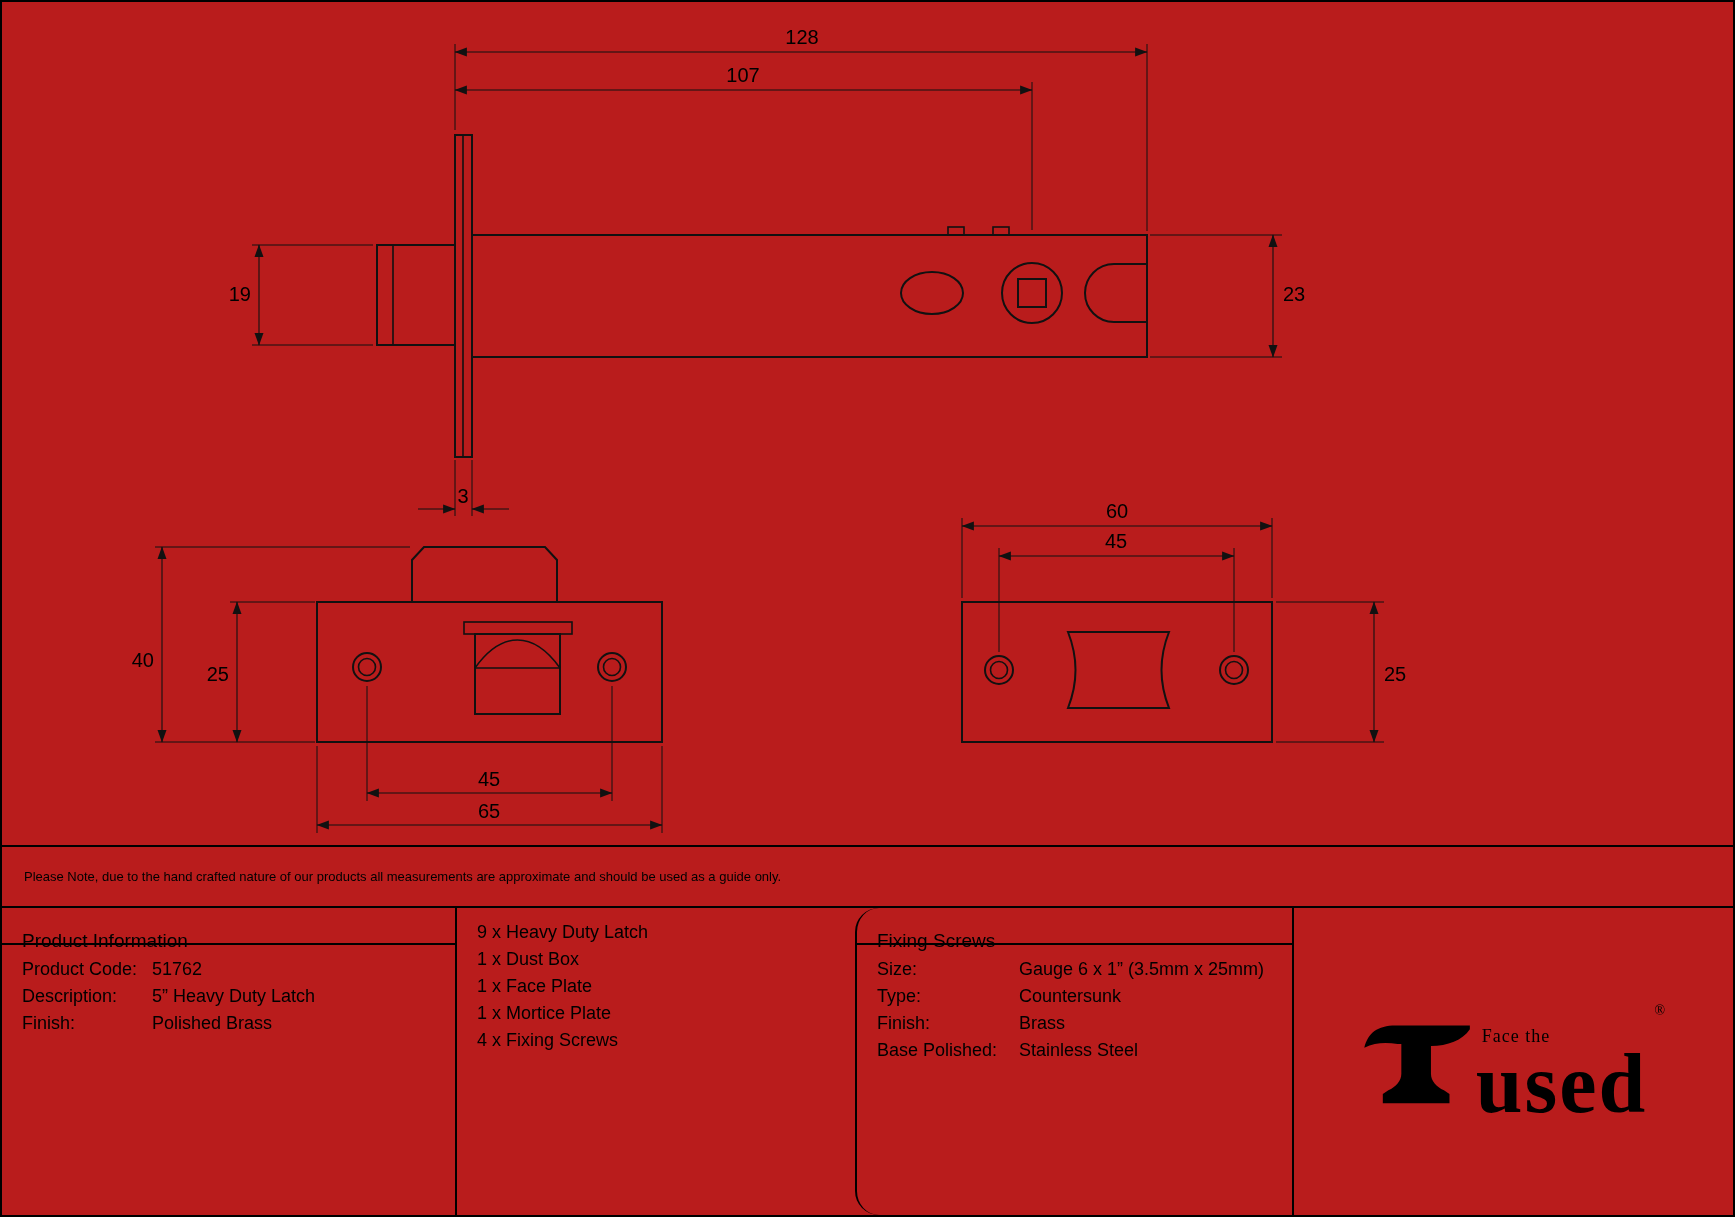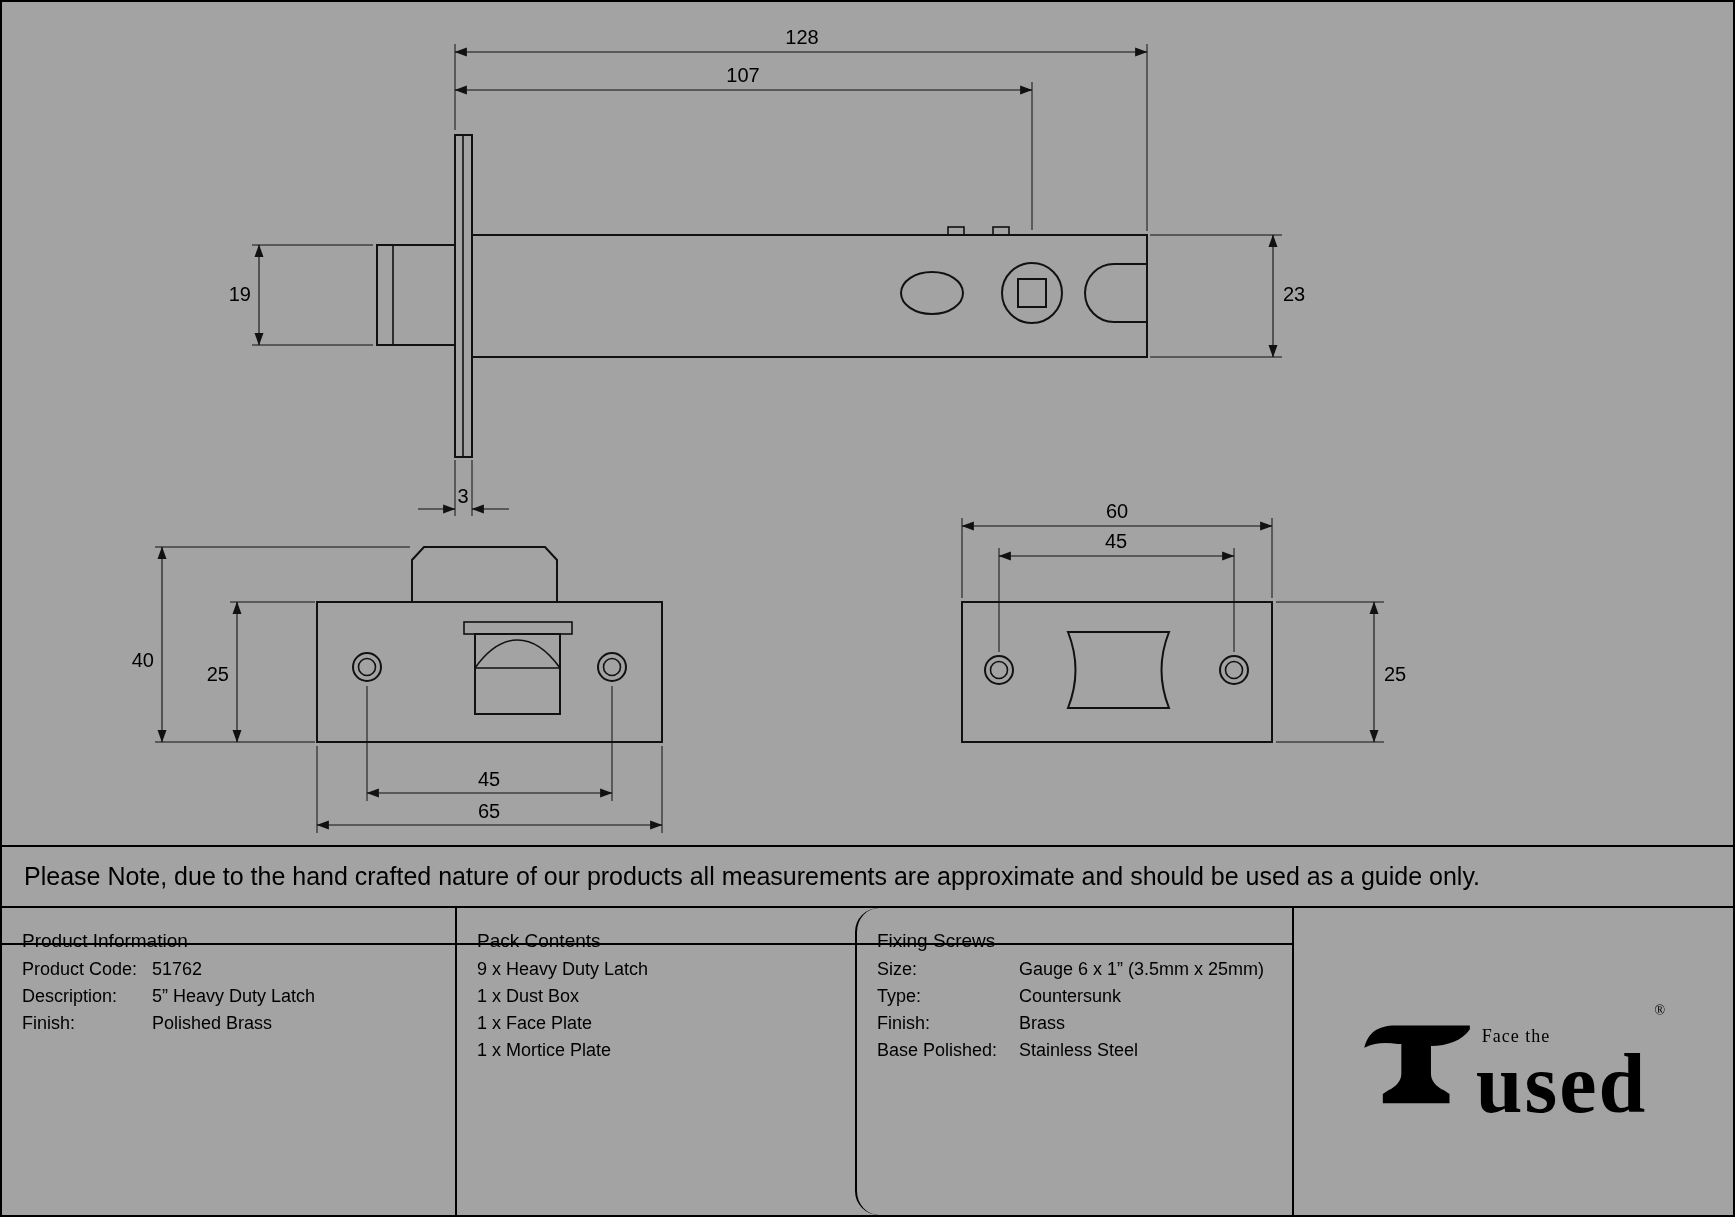--- a/index.html
+++ b/index.html
@@ -6,39 +6,39 @@
   html,body { background:#ffffff; }
   body {
     width:1735px; height:1217px;
     font-family:"Liberation Sans", sans-serif;
     color:#000;
   }
   .sheet {
     width:1735px; height:1217px;
     border:2px solid #000;
     display:flex; flex-direction:column;
-    background:#a3a3a3;
+    background:#b91c1c;
   }
   .drawings { height:843px; width:100%; }
   .drawings svg { width:100%; height:100%; display:block; }
 
   
   .obj  { fill:none; stroke:#111; stroke-width:2; }
   .obj1 { fill:none; stroke:#111; stroke-width:1.6; }
   .dim  { stroke:#111; stroke-width:1.1; fill:none; }
   .ext  { stroke:#111; stroke-width:1; fill:none; }
   .dtext { font-family:"Liberation Sans", sans-serif; font-size:20px; fill:#000; }
 
   .note-row {
     height:63px;
     border-top:2px solid #000;
     border-bottom:2px solid #000;
     display:flex; align-items:center;
     padding-left:22px;
-    font-size:25px;
+    font-size:13px;
   }
 
   .info-table { flex:1; display:flex; min-height:0; }
   .col { display:flex; flex-direction:column; }
   .col + .col { border-left:2px solid #000; }
   .col-1 { width:453px; }
   .col-2 { width:400px; }
   .col-3 { width:437px;border-radius:24px; }
   .col-logo { flex:1; align-items:center; justify-content:center; }
   .col-header {
@@ -227,26 +227,26 @@
           <span class="kv-value">5” Heavy Duty Latch</span>
         </div>
         <div class="kv">
           <span class="kv-label">Finish:</span>
           <span class="kv-value">Polished Brass</span>
         </div>
       </div>
     </div>
 
     <div class="col col-2">
-      <div class="col-header">Pack Contents</div>
       <div class="col-body">
         <div>9 x Heavy Duty Latch</div>
         <div>1 x Dust Box</div>
         <div>1 x Face Plate</div>
         <div>1 x Mortice Plate</div>
+        <div>4 x Fixing Screws</div>
       </div>
     </div>
 
     <div class="col col-3">
       <div class="col-header">Fixing Screws</div>
       <div class="col-body">
         <div class="kv">
           <span class="kv-label">Size:</span>
           <span class="kv-value">Gauge 6 x 1” (3.5mm x 25mm)</span>
         </div>

